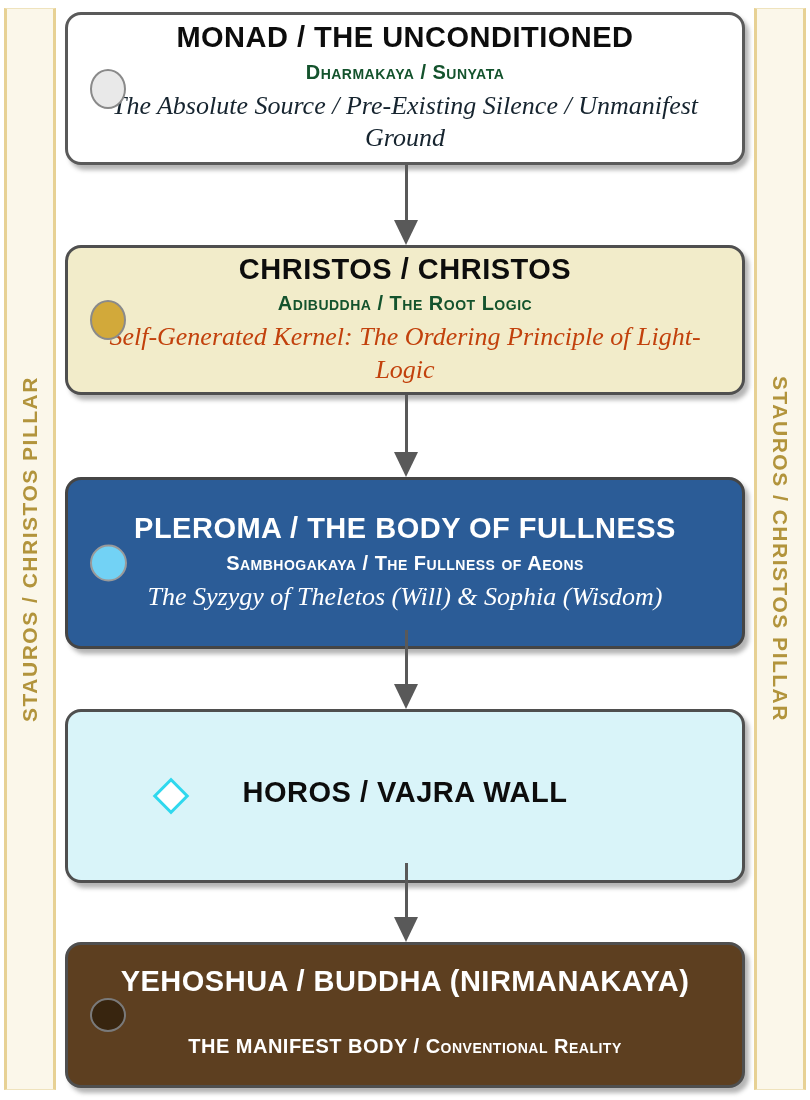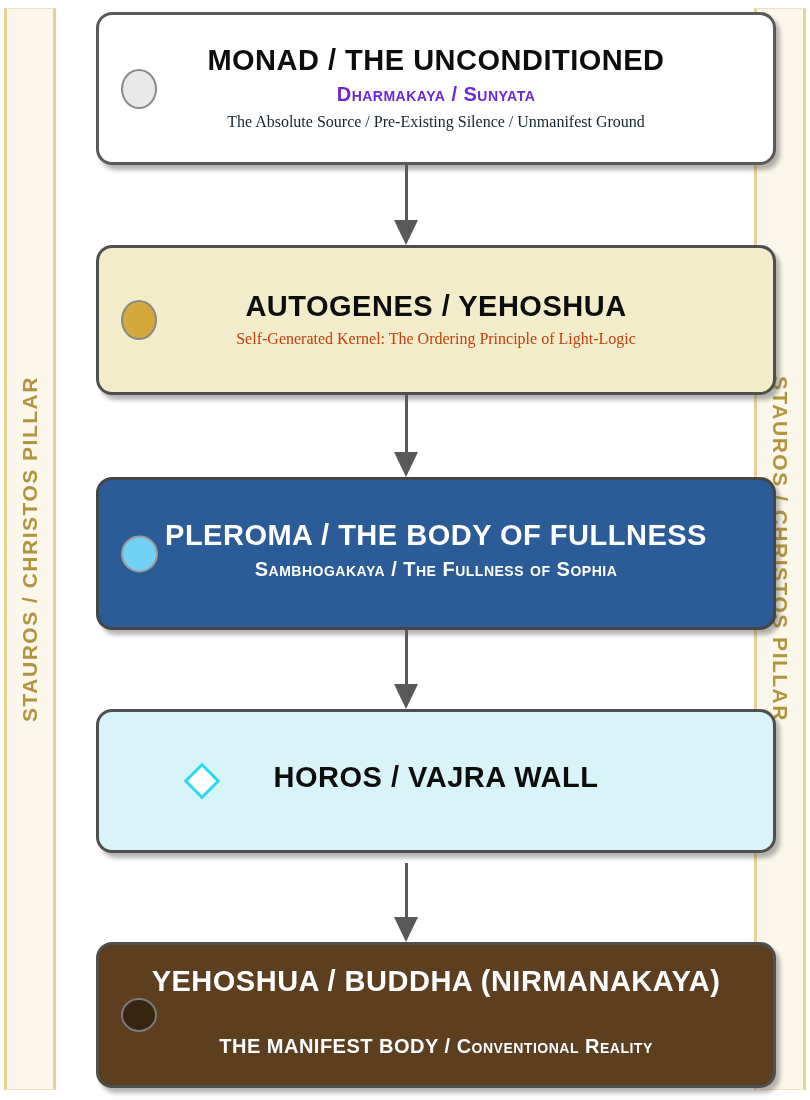--- a/index.html
+++ b/index.html
@@ -47,48 +47,48 @@
     width: 680px;
     border: 3px solid #4f4f4f;
     border-radius: 16px;
     box-shadow: 4px 5px 4px rgba(90, 90, 90, 0.45);
     display: flex;
     flex-direction: column;
     align-items: center;
     justify-content: center;
     text-align: center;
     padding: 8px 30px;
-    margin-left: 31px;
   }
   .n1 { top: 12px;  height: 153px; background: #ffffff; border-color: #5a5a5a; }
   .n2 { top: 245px; height: 150px; background: #f2ecca; }
-  .n3 { top: 477px; height: 153px; background: #2b5c97; border-color: #454545; }
-  .n4 { top: 709px; height: 144px; background: #d9f4f9; }
+  .n3 { top: 477px; height: 172px; background: #2b5c97; border-color: #454545; }
+  .n4 { top: 709px; height: 174px; background: #d9f4f9; }
   .n5 { top: 942px; height: 146px; background: #5d3f20; gap: 30px; }
 
   .title {
     font-size: 29px;
     font-weight: bold;
     letter-spacing: 0.5px;
     line-height: 1.1;
     margin-bottom: 7px;
     color: #0d0d0d;
   }
   .subtitle {
     font-size: 20px;
     font-weight: bold;
     font-variant: small-caps;
     letter-spacing: 0.5px;
     line-height: 1.1;
     margin-bottom: 7px;
-    color: #6d28d9;
+    color: #14532d;
   }
   .desc {
     font-family: "Liberation Serif", serif;
-    font-size: 16px;
+    font-style: italic;
+    font-size: 26px;
     line-height: 1.25;
     color: #16242f;
   }
   .n2 .desc { color: #c2410c; }
   .n3 .title, .n3 .subtitle, .n3 .desc,
   .n5 .title, .n5 .subtitle, .n5 .desc { color: #ffffff; }
 
   
   .badge {
     position: absolute;
@@ -157,33 +157,35 @@
     <p class="desc">The Absolute Source / Pre-Existing Silence / Unmanifest Ground</p>
   </section>
 
   <div class="arrow a1">
     <span class="shaft"></span>
     <span class="head"></span>
   </div>
 
   <section class="node n2">
     <span class="badge circle"></span>
-    <h2 class="title">AUTOGENES / YEHOSHUA</h2>
+    <h2 class="title">CHRISTOS / CHRISTOS</h2>
+    <h3 class="subtitle">Adibuddha / The Root Logic</h3>
     <p class="desc">Self-Generated Kernel: The Ordering Principle of Light-Logic</p>
   </section>
 
   <div class="arrow a2">
     <span class="shaft"></span>
     <span class="head"></span>
   </div>
 
   <section class="node n3">
     <span class="badge circle"></span>
     <h2 class="title">PLEROMA / THE BODY OF FULLNESS</h2>
-    <h3 class="subtitle">Sambhogakaya / The Fullness of Sophia</h3>
+    <h3 class="subtitle">Sambhogakaya / The Fullness of Aeons</h3>
+    <p class="desc">The Syzygy of Theletos (Will) &amp; Sophia (Wisdom)</p>
   </section>
 
   <div class="arrow a3">
     <span class="shaft"></span>
     <span class="head"></span>
   </div>
 
   <section class="node n4">
     <span class="badge diamond"></span>
     <h2 class="title">HOROS / VAJRA WALL</h2>

